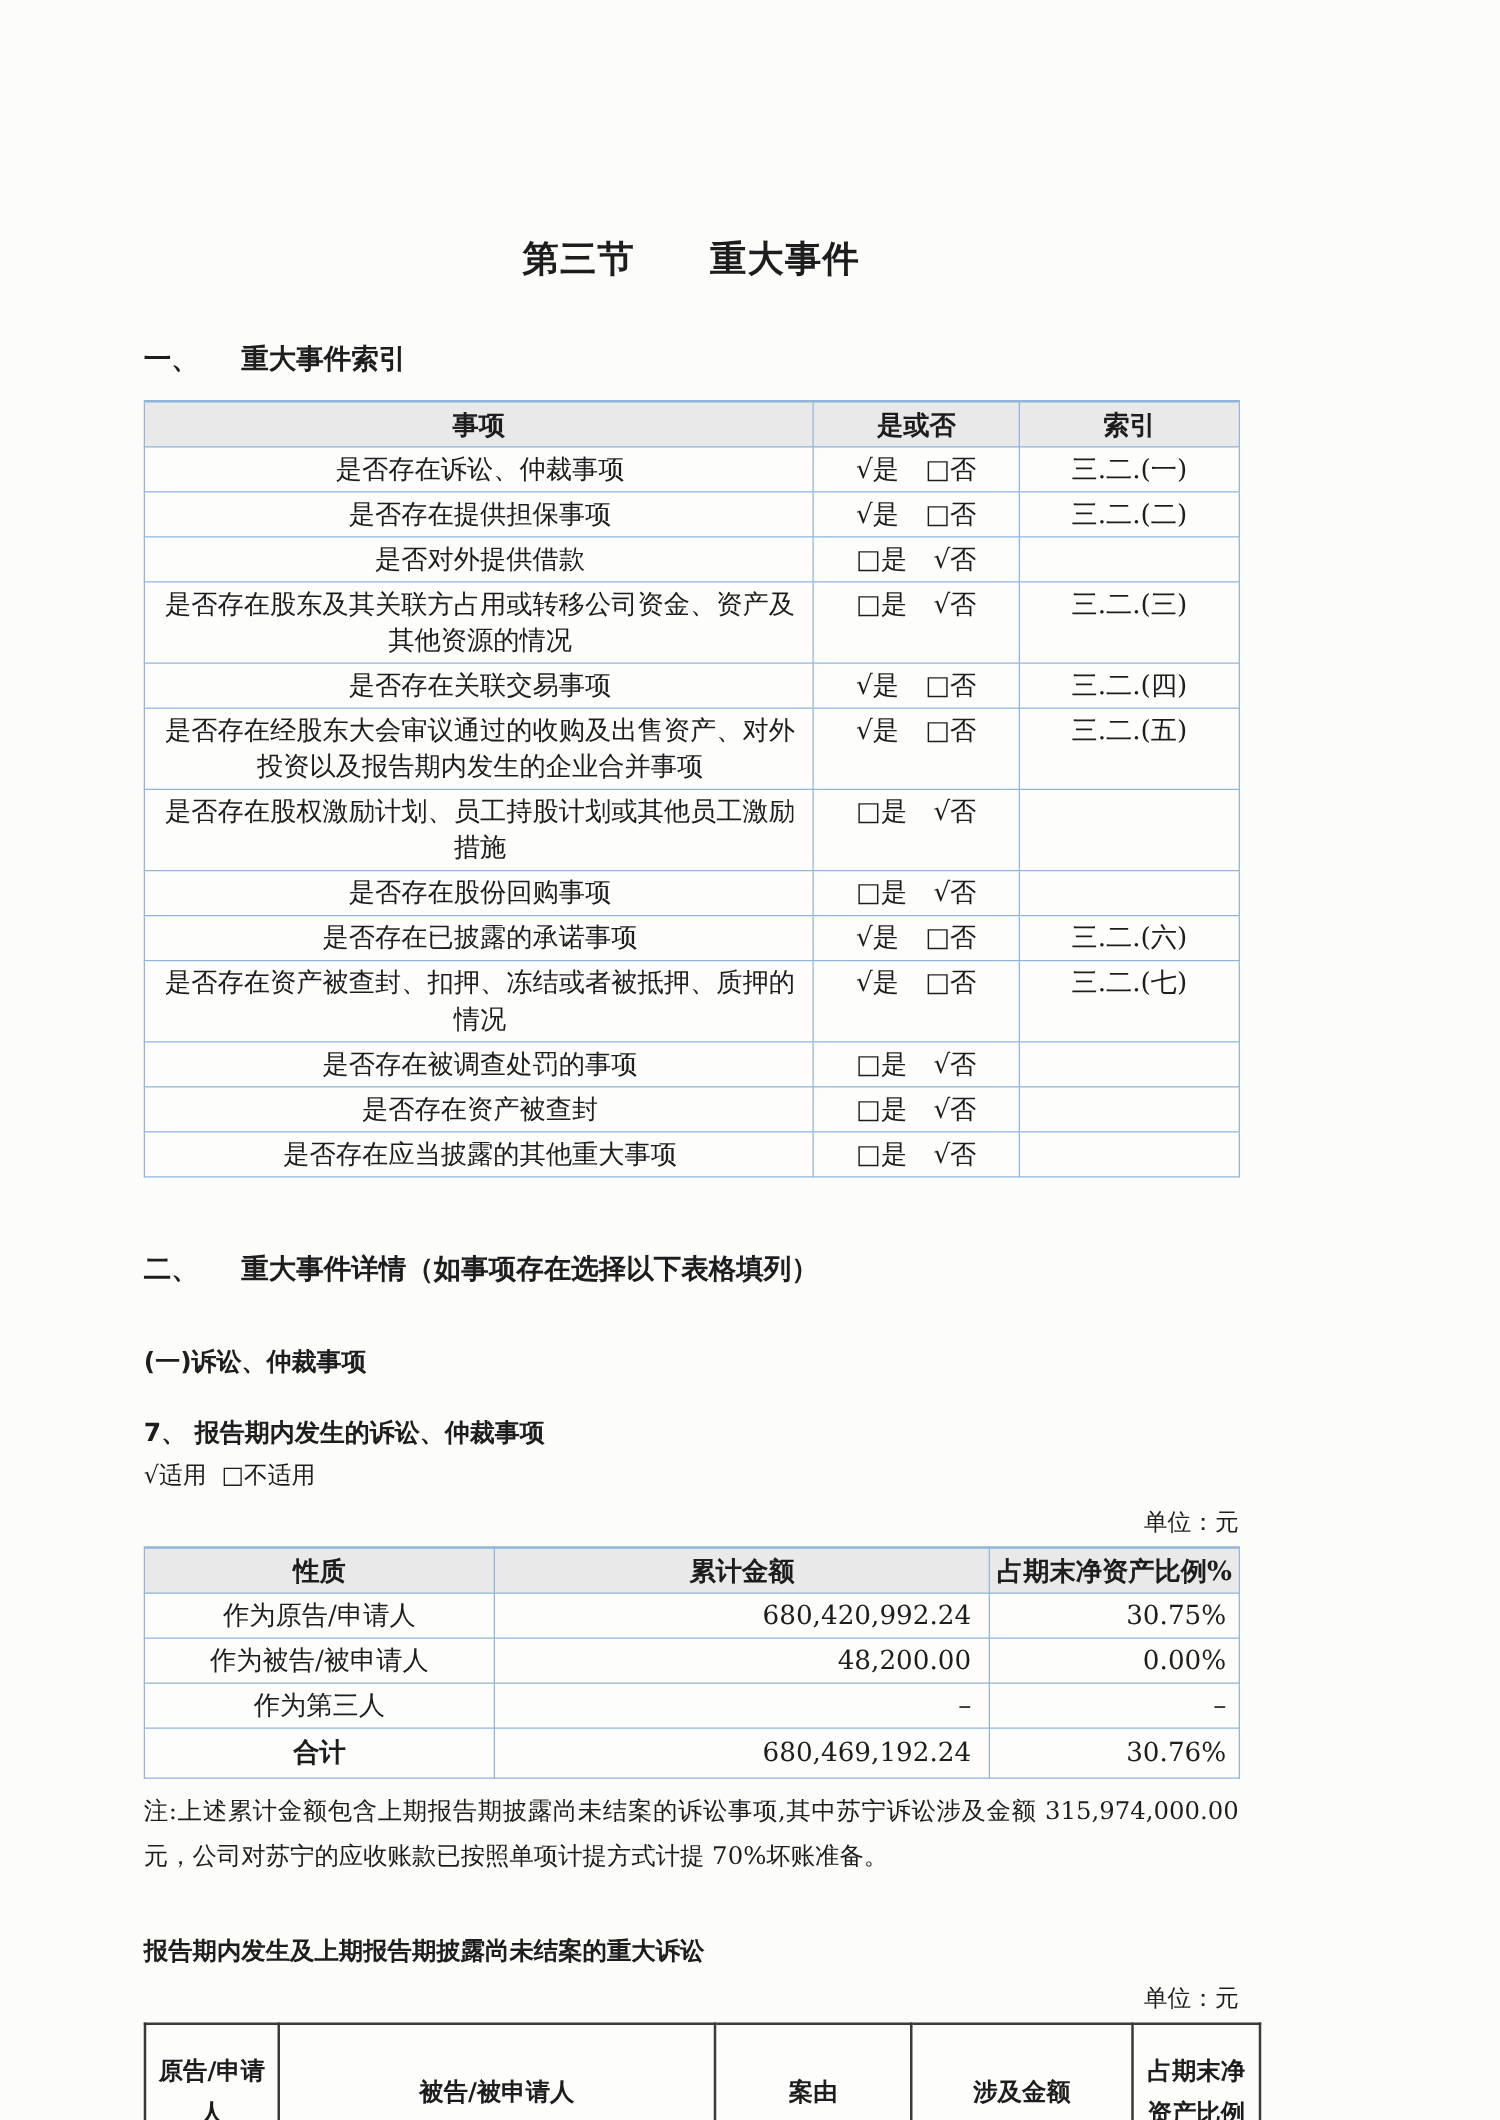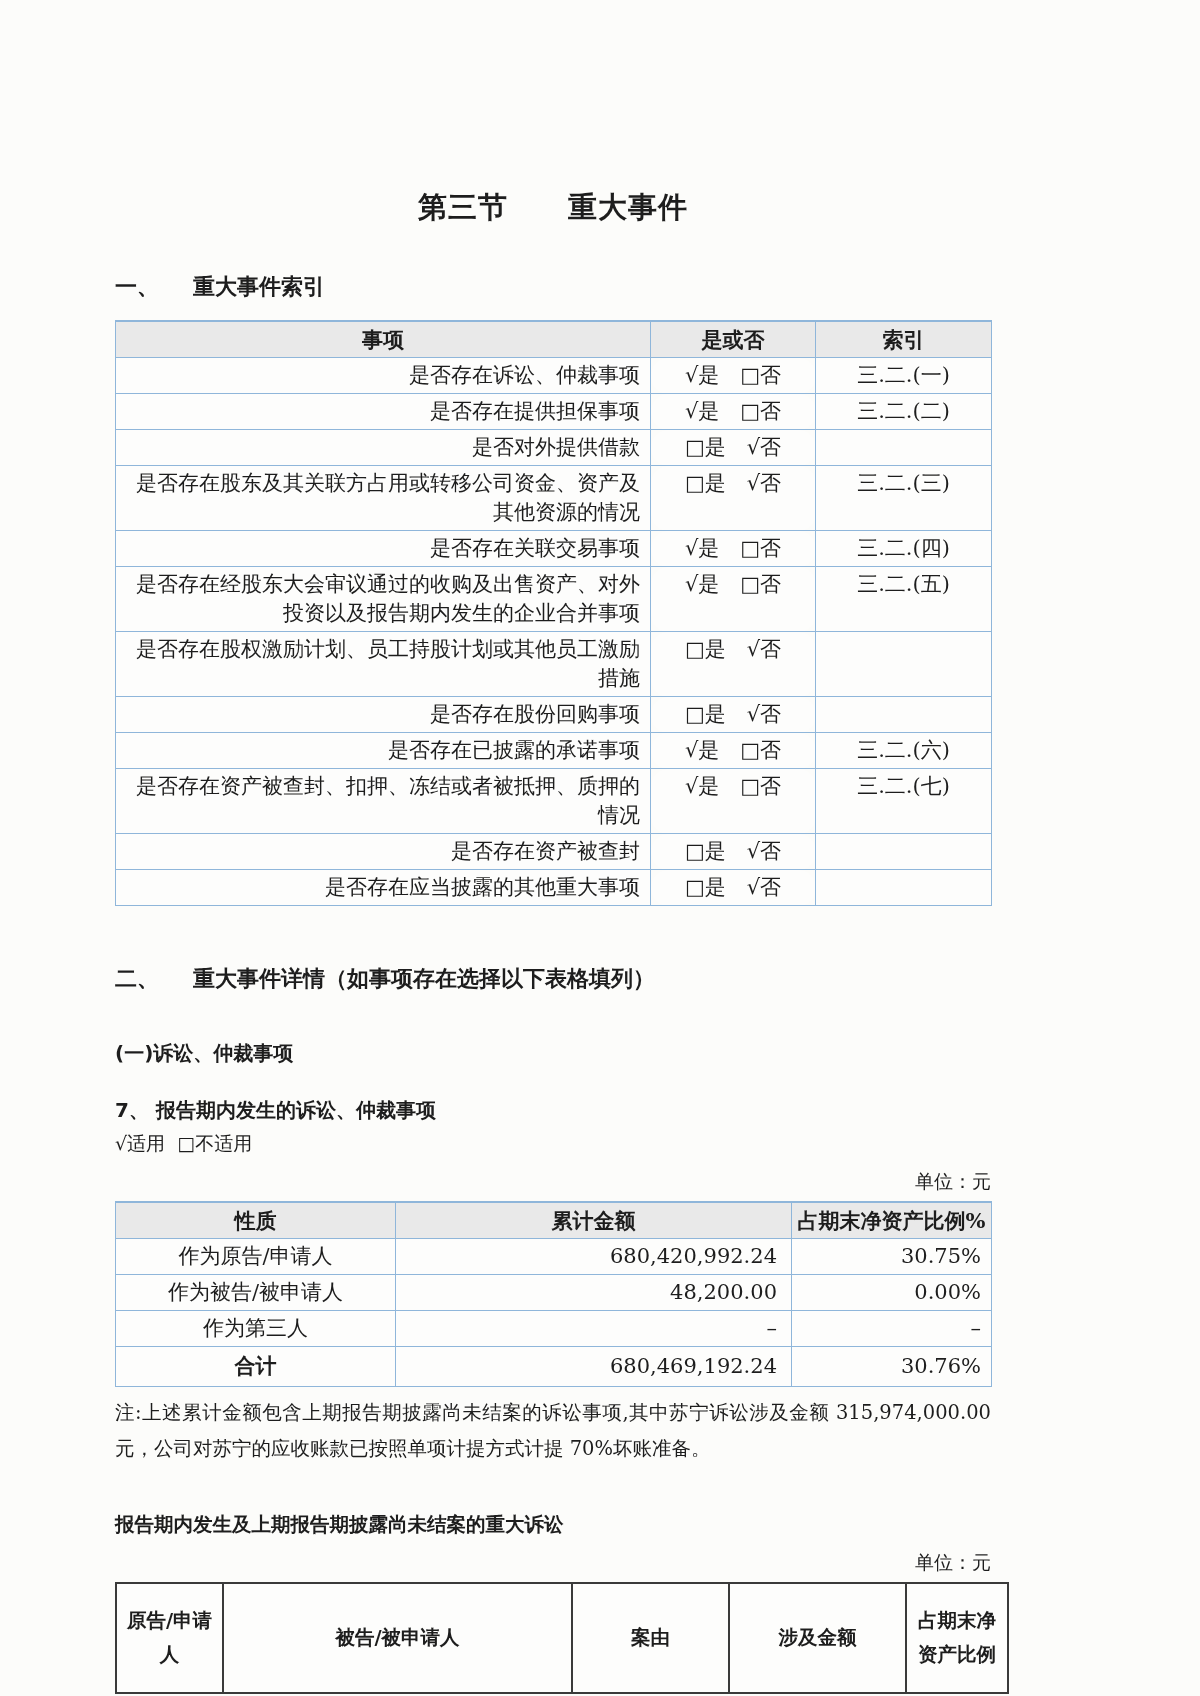--- a/index.html
+++ b/index.html
@@ -53,21 +53,21 @@
     background:#e9e9e9;
     font-weight:bold;
     text-align:center;
     padding:3px 2px;
     vertical-align:middle;
   }
   .blue-table td { padding:3px 2px; background:#fdfdfc; }
   .idx-table .c-item   { width:535px; }
   .idx-table .c-answer { width:165px;border-radius:18px; }
   .idx-table .c-index  { width:176px; }
-  .idx-table td.c-item { text-align:right; padding-left:12px; padding-right:10px; }
+  .idx-table td.c-item { text-align:center; padding-left:12px; padding-right:10px; }
   .idx-table td.c-answer, .idx-table td.c-index { text-align:center; white-space:pre; }
 
   .amt-table { margin-top:6px; }
   .amt-table .c-nature { width:280px; }
   .amt-table .c-amount { width:396px; }
   .amt-table .c-ratio  { width:200px; }
   .amt-table td.c-nature { text-align:center; }
   .amt-table td.c-amount { text-align:right; padding-right:14px; }
   .amt-table td.c-ratio  { text-align:right; padding-right:10px; }
   .amt-table tr.total-row td { padding-top:5px; padding-bottom:5px; }
@@ -205,20 +205,25 @@
           <td class="c-item">是否存在已披露的承诺事项</td>
           <td class="c-answer">√是　□否</td>
           <td class="c-index">三.二.(六)</td>
         </tr>
         <tr>
           <td class="c-item">是否存在资产被查封、扣押、冻结或者被抵押、质押的情况</td>
           <td class="c-answer">√是　□否</td>
           <td class="c-index">三.二.(七)</td>
         </tr>
         <tr>
+          <td class="c-item">是否存在被调查处罚的事项</td>
+          <td class="c-answer">□是　√否</td>
+          <td class="c-index"></td>
+        </tr>
+        <tr>
           <td class="c-item">是否存在资产被查封</td>
           <td class="c-answer">□是　√否</td>
           <td class="c-index"></td>
         </tr>
         <tr>
           <td class="c-item">是否存在应当披露的其他重大事项</td>
           <td class="c-answer">□是　√否</td>
           <td class="c-index"></td>
         </tr>
       </tbody>

